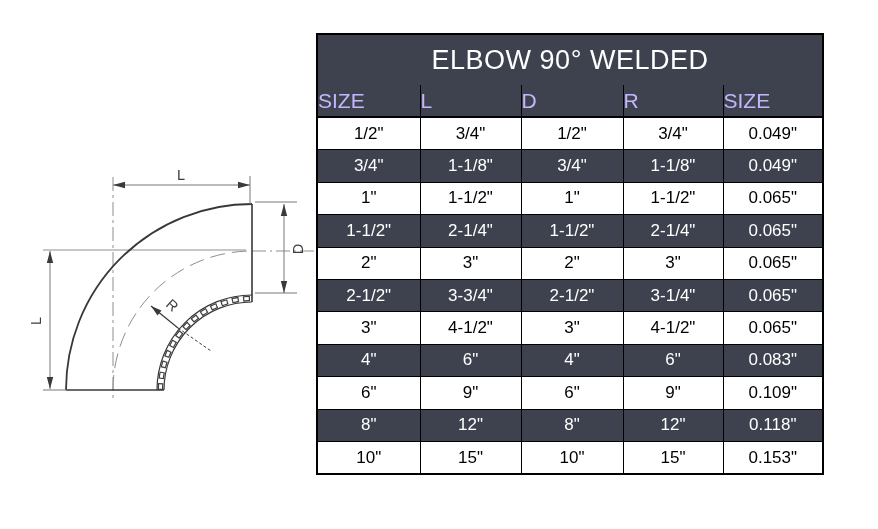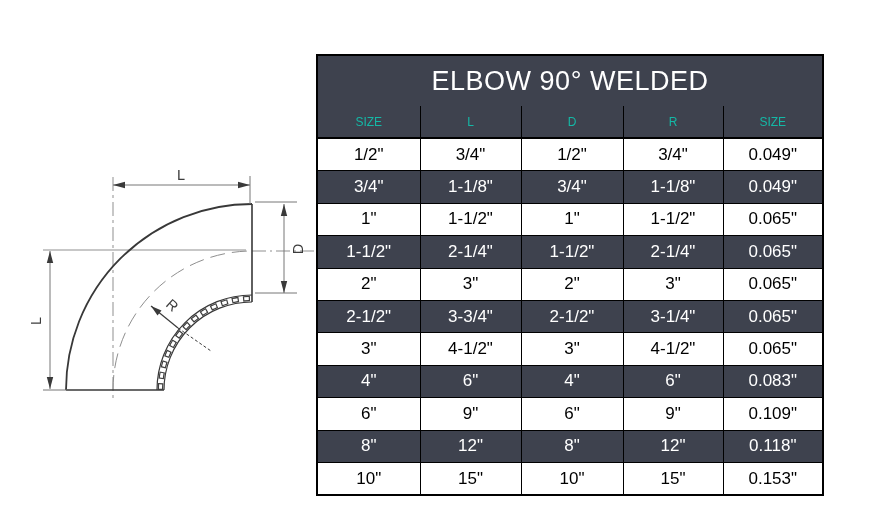--- a/index.html
+++ b/index.html
@@ -8,31 +8,31 @@
     font-family:"Liberation Sans", sans-serif;
     -webkit-font-smoothing:antialiased;
   }
   .canvas{position:relative;width:878px;height:529px;background:#ffffff;overflow:hidden;}
 
   svg.diagram{position:absolute;left:0;top:0;}
 
   table.spec-table{
     position:absolute;left:316px;top:33px;
     width:506px;border-collapse:collapse;table-layout:fixed;
-    background:#ffffff;border:2px solid #000;margin-top:21px;
+    background:#ffffff;border:2px solid #000;
   }
   th.table-title{
     background:#3e424e;color:#fff;
     height:50px;font-size:27px;font-weight:400;letter-spacing:.5px;
     text-align:center;vertical-align:middle;padding:0;
   }
   tr.col-header th{
-    background:#3e424e;color:#14b8a6;
-    height:31px;font-size:12px;font-weight:400;
-    text-align:center;vertical-align:middle;padding:0;
+    background:#3e424e;color:#c4b5fd;
+    height:31px;font-size:21px;font-weight:400;
+    text-align:left;vertical-align:middle;padding:0;
     border-bottom:2px solid #000;
   }
   tr.col-header th + th{border-left:1px solid #000;}
   tbody td{
     height:31.4px;padding:0;text-align:center;vertical-align:middle;
     font-size:17px;color:#000;border:1px solid #000;background:#ffffff;
   }
   tbody tr:nth-child(even) td{background:#3e424e;color:#ffffff;}
 </style>
 </head>

